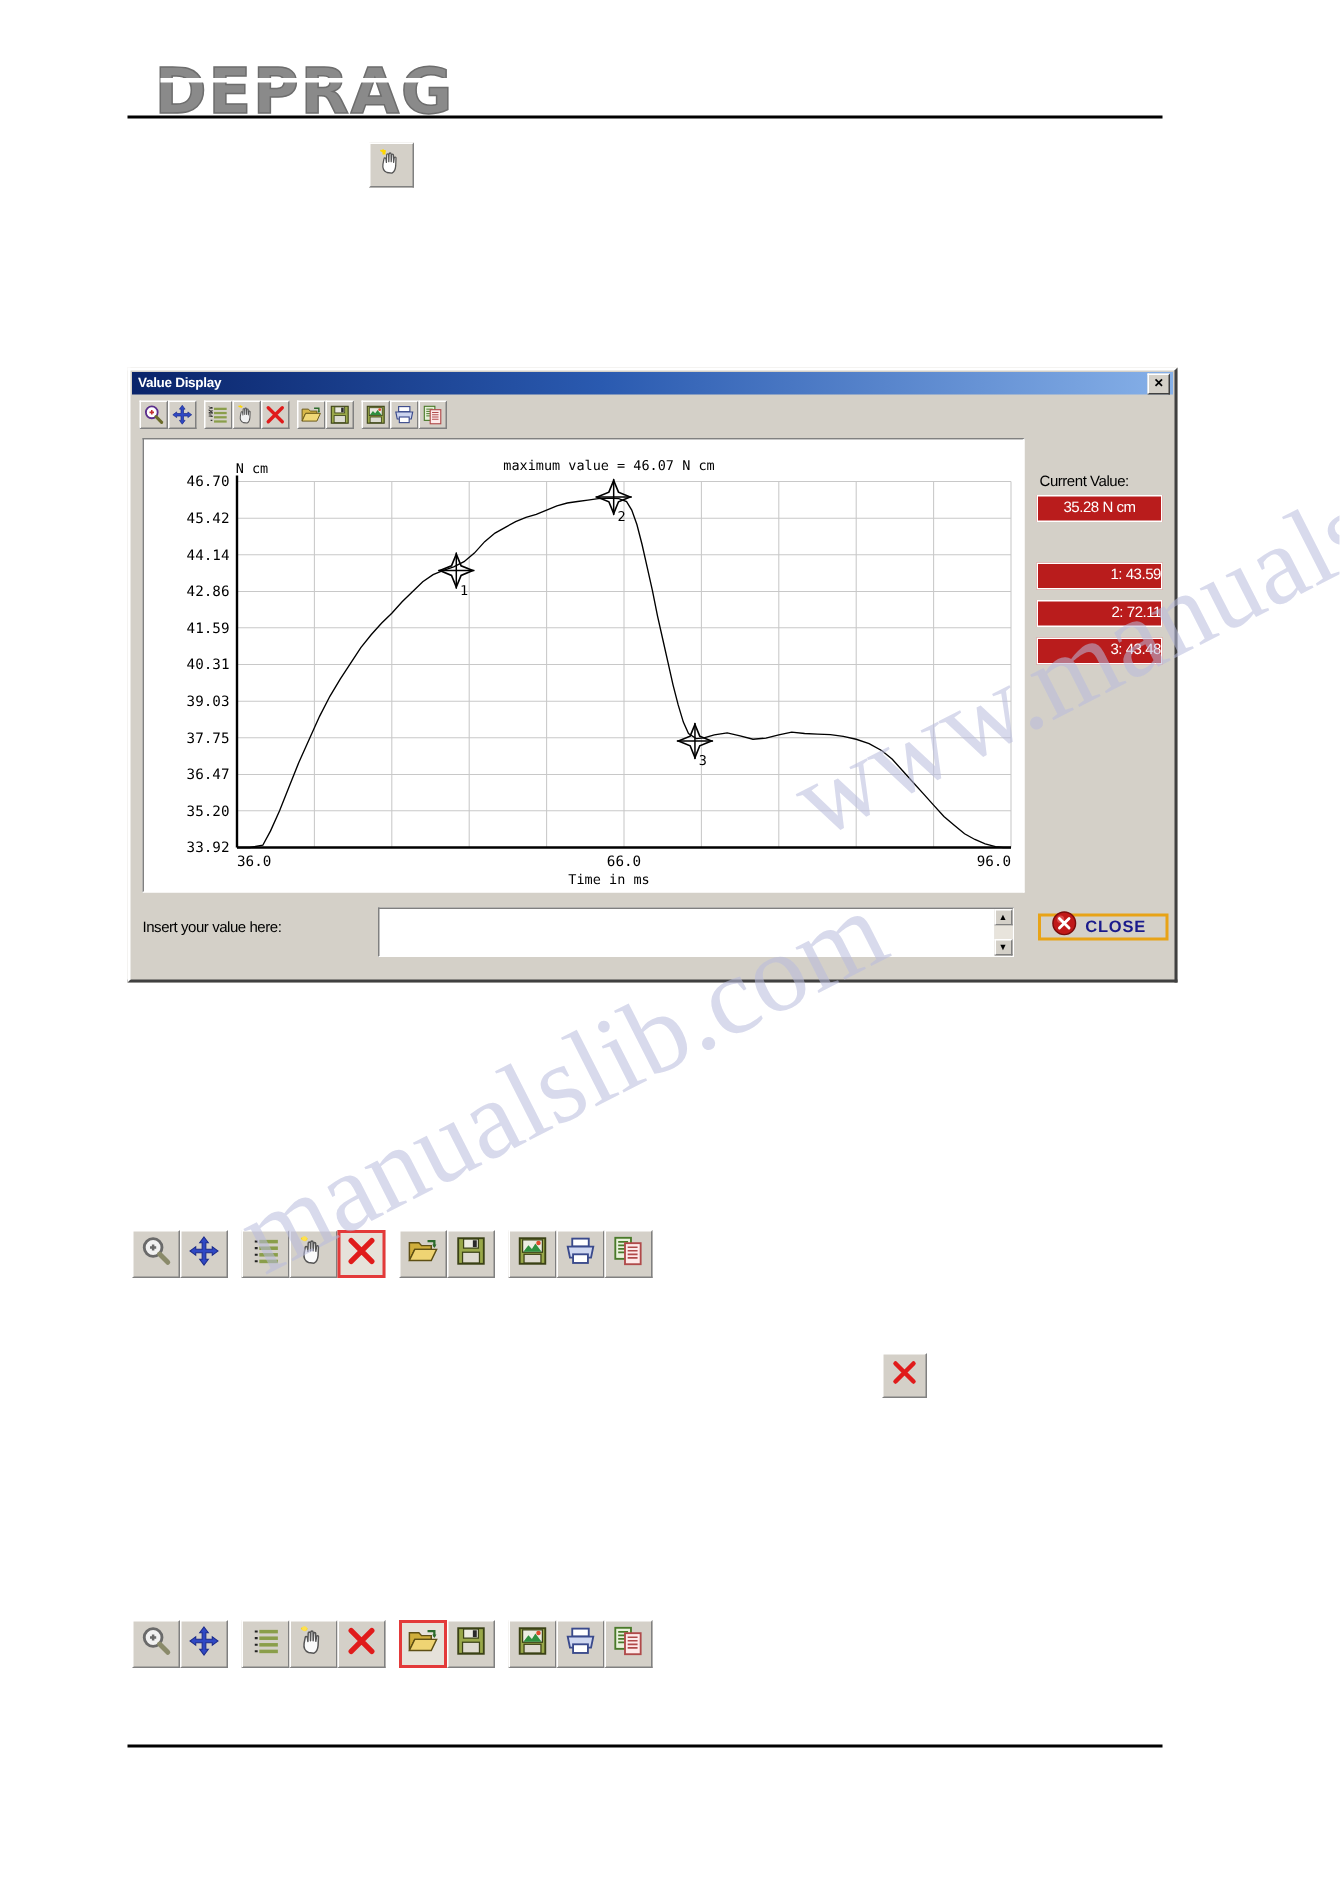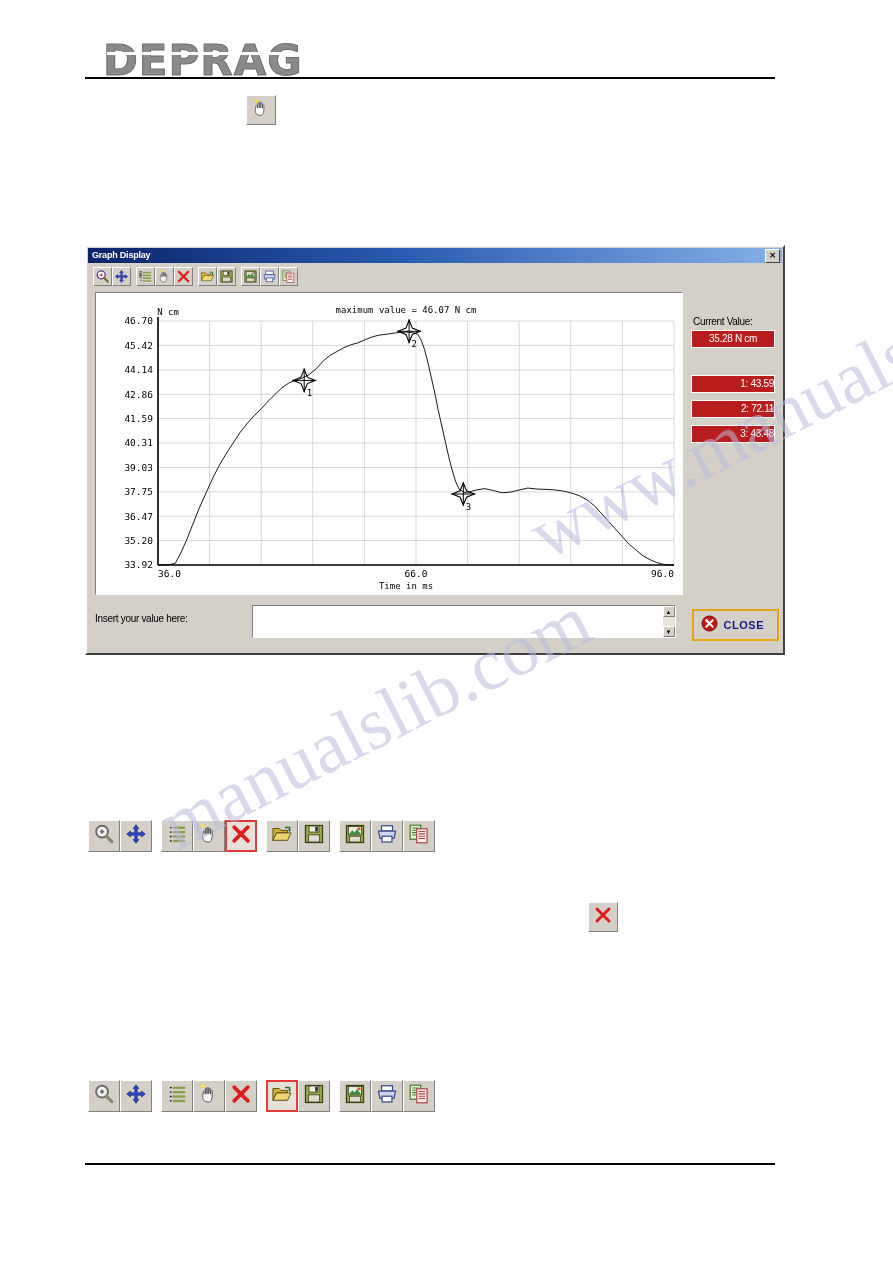--- a/index.html
+++ b/index.html
@@ -254,21 +254,21 @@
     border-left: 1px solid #ffffff;
     border-right: 1px solid #808080;
     border-bottom: 1px solid #808080;
     box-sizing: border-box;
     display: flex; align-items: center; justify-content: center;
     font-size: 6px; color: #000; line-height: 1;
   }
   #sb-track { flex: 1; background: #e8e4dc; }
   #close-button {
     margin-left: 16px;
-    width: 88px; height: 32px;
+    width: 88px; height: 18px;
     background: #d4d0c8;
     border: 2px solid #e8a317;
     box-sizing: border-box;
     display: flex;
     align-items: center;
     gap: 6px;
     padding-left: 7px;
     position: relative;
     top: 4px;
   }
@@ -320,21 +320,21 @@
   <span>
     <svg width="20" height="20" viewBox="0 0 20 20">
       <path d="M4 4 L16 16 M16 4 L4 16" stroke="#e01b1b" stroke-width="3" stroke-linecap="round"></path>
     </svg>
   </span>
 </div>
 
 <div id="graph-window">
 
   <div id="graph-titlebar">
-    <div id="graph-title-text">Graph Display</div>
+    <div id="graph-title-text">Value Display</div>
     <div id="titlebar-close">✕</div>
   </div>
 
   <div id="graph-toolbar">
 
     <div class="tbtn">
       <svg width="15" height="15" viewBox="0 0 16 16">
         <circle cx="6.6" cy="6.3" r="4.2" fill="#ffffff" stroke="#5a2d8c" stroke-width="1.3"></circle>
         <path d="M5 6.3 h3.2 M6.6 4.7 v3.2" stroke="#c23030" stroke-width="1.1"></path>
         <path d="M9.6 9.4 L13.6 13.4" stroke="#6b6b2a" stroke-width="2.2" stroke-linecap="round"></path>

